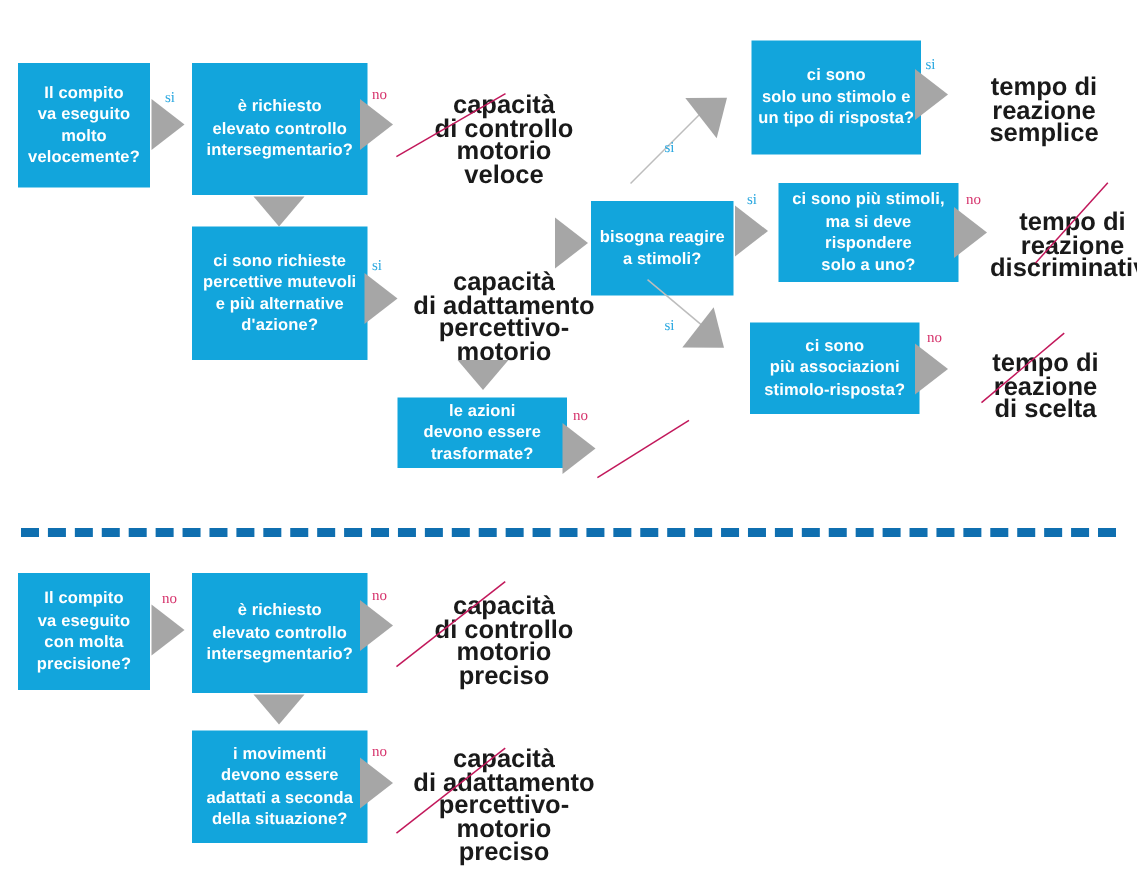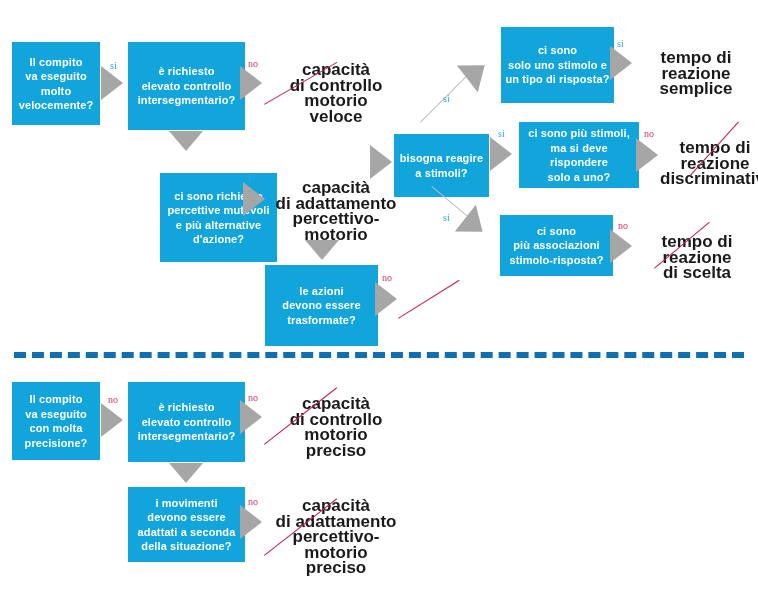--- a/index.html
+++ b/index.html
@@ -111,34 +111,34 @@
 
   <div class="arrow right" style="left:240px; top:66px;"></div>
   <div class="edge-label no" style="left:248px; top:58px;">no</div>
   <div class="outcome" style="left:266px; top:62px; width:140px;">capacità
 di controllo motorio
 veloce</div>
   <div class="strike" style="left:264px; top:104px; width:84px; transform:rotate(-30deg);"></div>
 
   <div class="arrow down" style="left:169px; top:131px;"></div>
 
-  <div class="node" style="left:128px; top:173px; width:117px; height:89px;margin-left:32px;">ci sono richieste
+  <div class="node" style="left:128px; top:151px; width:117px; height:89px;">ci sono richieste
 percettive mutevoli
 e più alternative
 d'azione?</div>
 
   <div class="arrow right" style="left:243px; top:182px;"></div>
   <div class="edge-label si" style="left:248px; top:172px;">si</div>
   <div class="outcome" style="left:266px; top:180px; width:140px;">capacità
 di adattamento
 percettivo-motorio</div>
 
   <div class="arrow down" style="left:305px; top:240px;"></div>
 
-  <div class="node" style="left:265px; top:265px; width:113px; height:81px;">le azioni
+  <div class="node" style="left:265px; top:265px; width:113px; height:47px;">le azioni
 devono essere
 trasformate?</div>
 
   <div class="arrow right" style="left:375px; top:282px;"></div>
   <div class="edge-label no" style="left:382px; top:272px;">no</div>
   <div class="strike" style="left:398px; top:318px; width:72px; transform:rotate(-32deg);"></div>
 
   <div class="arrow right" style="left:370px; top:145px;"></div>
 
   <div class="node" style="left:394px; top:122px; width:95px; height:63px;margin-top:12px;">bisogna reagire

